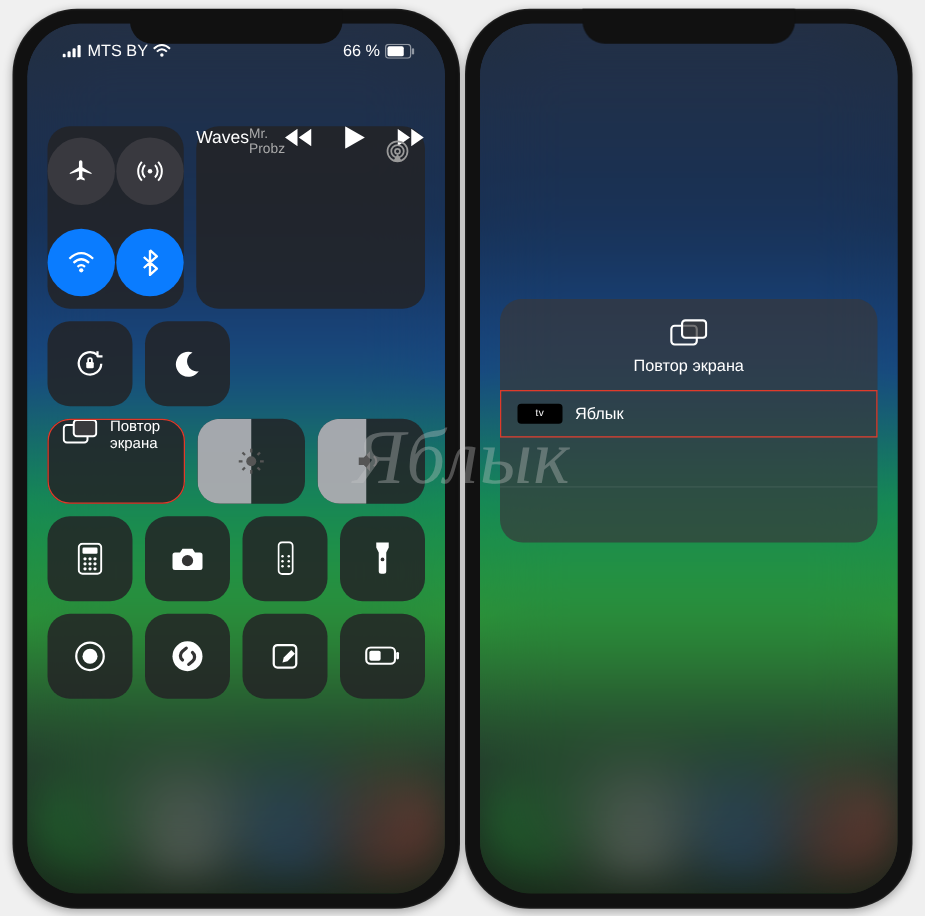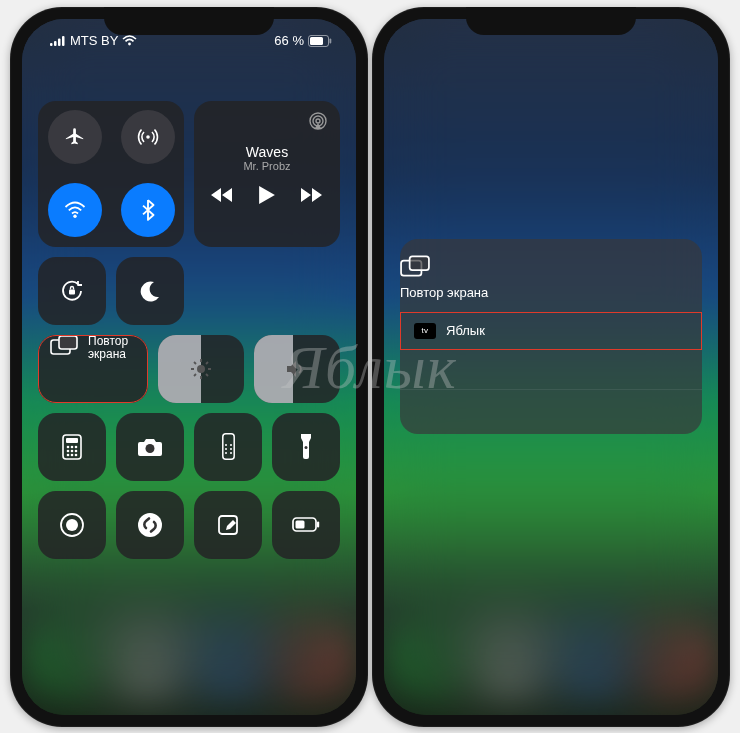--- a/index.html
+++ b/index.html
@@ -81,21 +81,21 @@
     place-items:center;
   }
   .round {
     width:54px; height:54px; border-radius:50%;
     display:flex; align-items:center; justify-content:center;
   }
   .round.dark { background: rgba(60,60,65,.9); }
   .round.blue { background: #0a7cff; }
   .music {
     flex:1; height:146px;
-    display:flex; flex-direction:column; align-items:center; justify-content:center;
+    display:flex; align-items:flex-start; justify-content:center;
     color:#fff;
   }
   .music .airplay-ind { position:absolute; top:10px; right:12px; }
   .music .title { font-size:14px; font-weight:500; }
   .music .artist { font-size:11px; color:#aaa; margin-bottom:14px; }
   .music .controls { display:flex; gap:26px; align-items:center; }
   .two-square .module { width:68px; height:68px; display:flex; align-items:center; justify-content:center; }
   .mirror-tile {
     flex:1; height:68px;
     display:flex; align-items:flex-start; gap:10px; padding:0 12px;
@@ -116,33 +116,33 @@
   .mirror-panel {
     position:absolute;
     top: 220px; left: 16px; right:16px;
     background: rgba(55,55,58,.7);
     border-radius: 18px;
     padding: 16px 0 4px 0;
     color:#fff;
     z-index:30;
   }
   .mirror-panel .head {
-    display:flex; flex-direction:column; align-items:flex-start; gap:6px;
+    display:flex; flex-direction:column; align-items:center; gap:6px;
     padding-bottom:12px;
   }
   .mirror-panel .head .lbl { font-size:13px; font-weight:500; }
   .mirror-device {
     display:flex; align-items:center; gap:10px;
     padding: 10px 14px;
     border-top: 1px solid rgba(255,255,255,.1);
     border-bottom: 1px solid rgba(255,255,255,.1);
     font-size:13px;
   }
   .mirror-device .atv-badge {
-    width:22px; height:16px; background:#000;
+    width:36px; height:16px; background:#000;
     border-radius:3px; font-size:8px; color:#fff;
     display:flex; align-items:center; justify-content:center;
     letter-spacing:.5px;
   }
   .spacer-row { height:40px; border-bottom: 1px solid rgba(255,255,255,.08); }
 
   .watermark {
     position:absolute; top:50%; left:50%;
     transform:translate(-50%,-50%);
     font-size: 62px;

